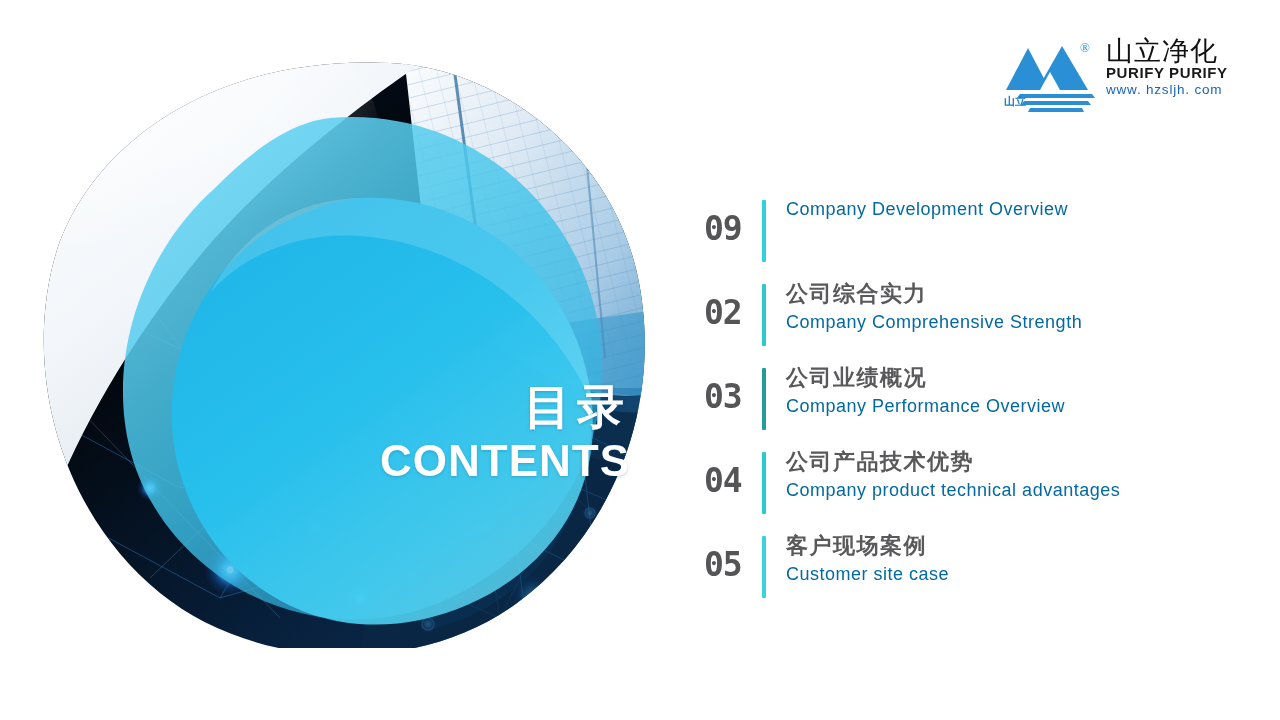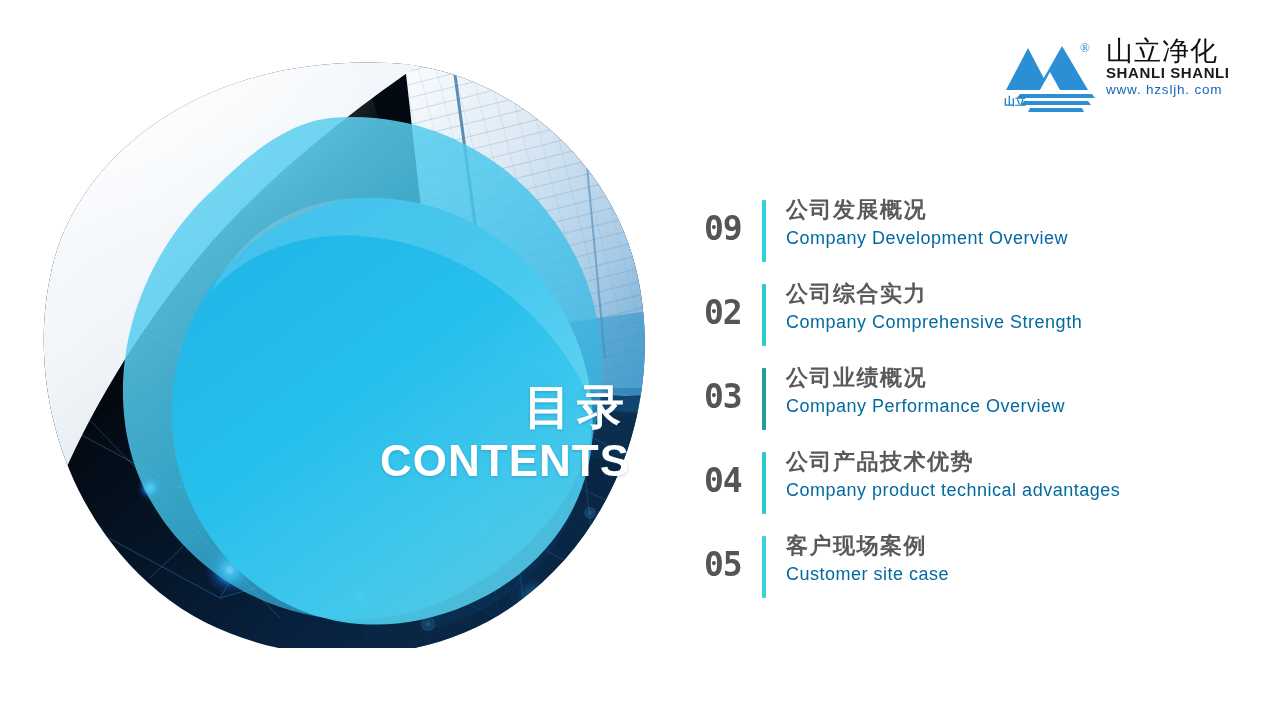--- a/index.html
+++ b/index.html
@@ -299,32 +299,31 @@
         <path d="M46,38 L56,56 L36,56 Z" fill="#ffffff"></path>
         <path d="M16,60 L88,60 L91,64 L13,64 Z" fill="#2a8fd4"></path>
         <path d="M20,67 L84,67 L87,71 L17,71 Z" fill="#2a8fd4"></path>
         <path d="M26,74 L78,74 L80,78 L24,78 Z" fill="#2a8fd4"></path>
       </svg>
     </div>
     <div id="logo-reg">®</div>
     <div id="logo-shanli-small">山立</div>
     <div id="logo-text-block">
       <div id="logo-cn">山立净化</div>
-      <div id="logo-en">SHANLI SHANLI</div>
+      <div id="logo-en">PURIFY PURIFY</div>
       <div id="logo-url">www. hzsljh. com</div>
     </div>
   </div>
 
   <div id="toc">
 
     <div class="toc-item">
       <div class="toc-num">09</div>
       <div class="toc-bar" style="background: rgb(47, 210, 220);"></div>
       <div class="toc-texts">
-        <div class="toc-cn">公司发展概况</div>
         <div class="toc-en">Company Development Overview</div>
       </div>
     </div>
 
     <div class="toc-item">
       <div class="toc-num">02</div>
       <div class="toc-bar" style="background: rgb(46, 201, 205);"></div>
       <div class="toc-texts">
         <div class="toc-cn">公司综合实力</div>
         <div class="toc-en">Company Comprehensive Strength</div>

